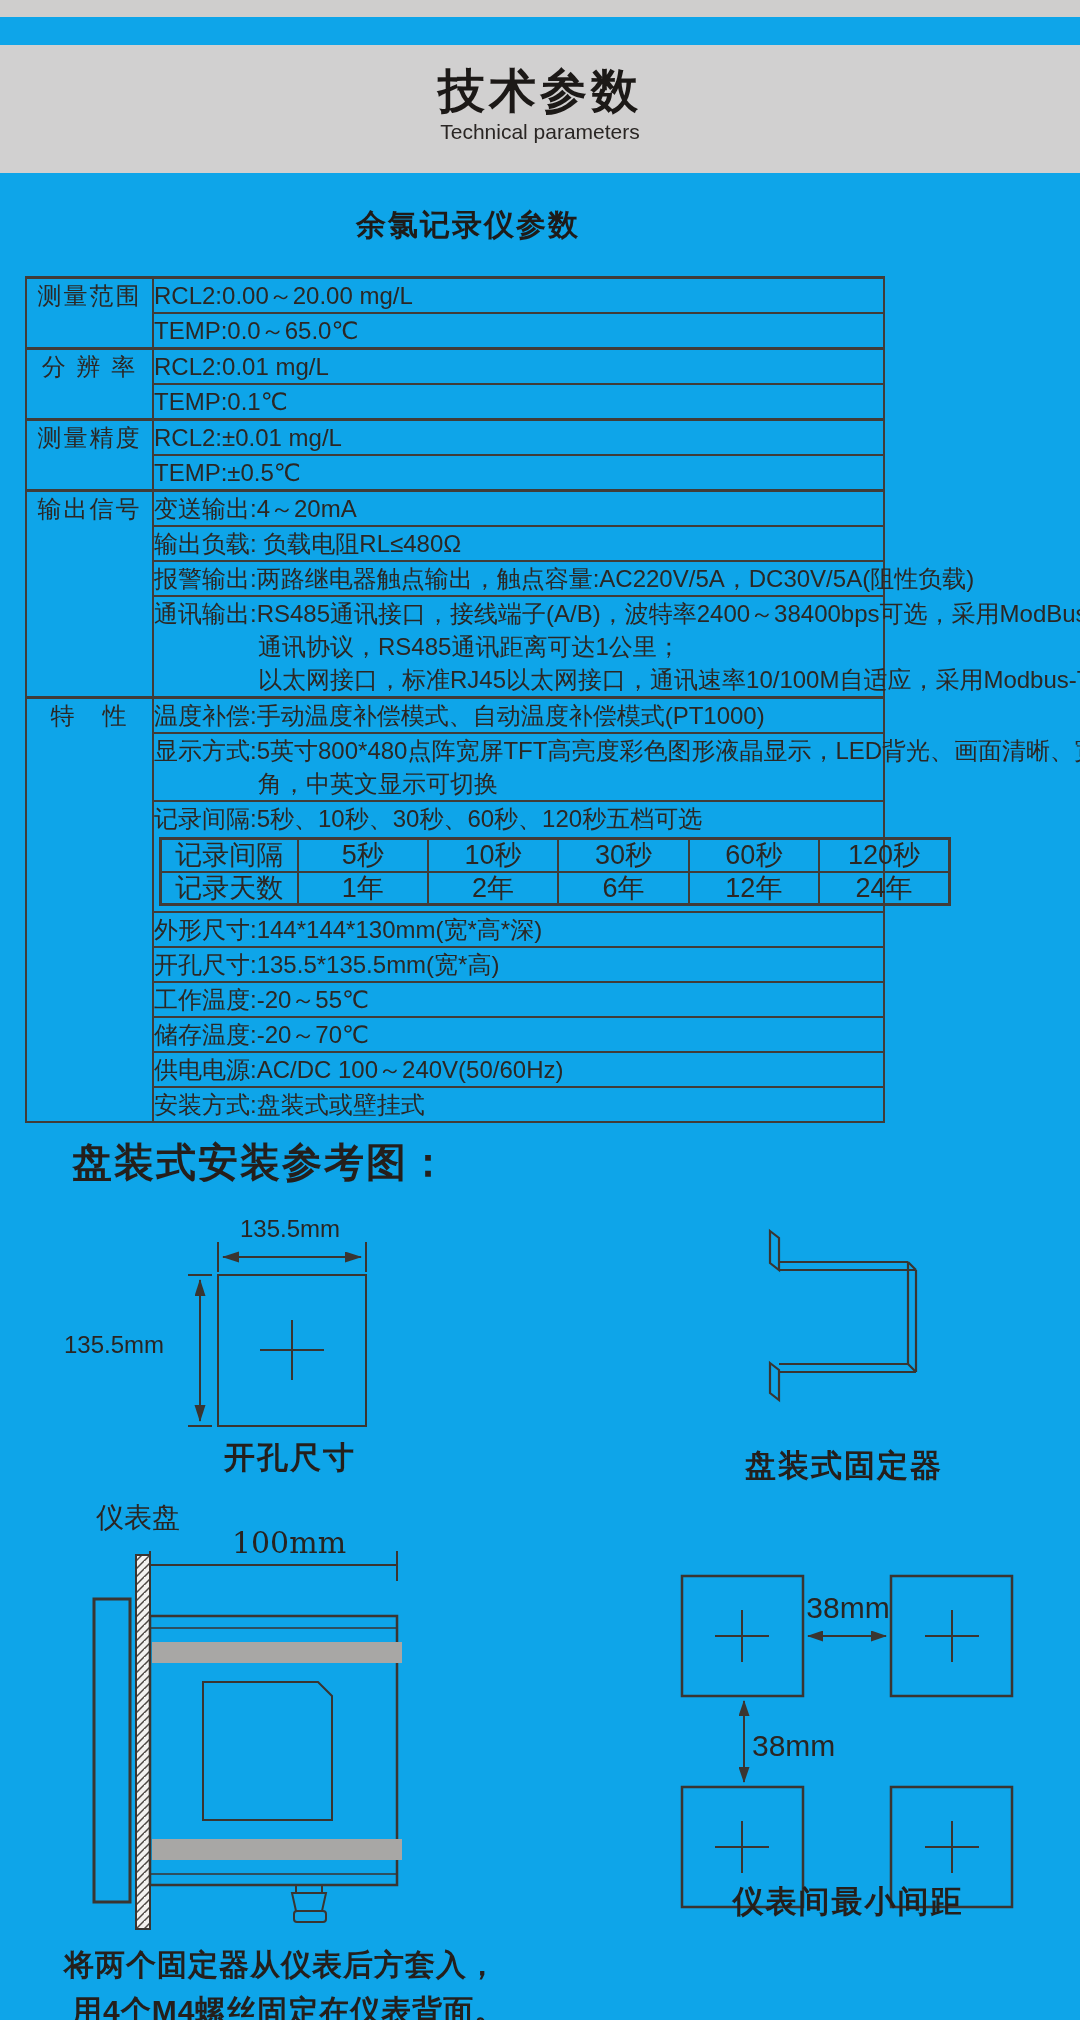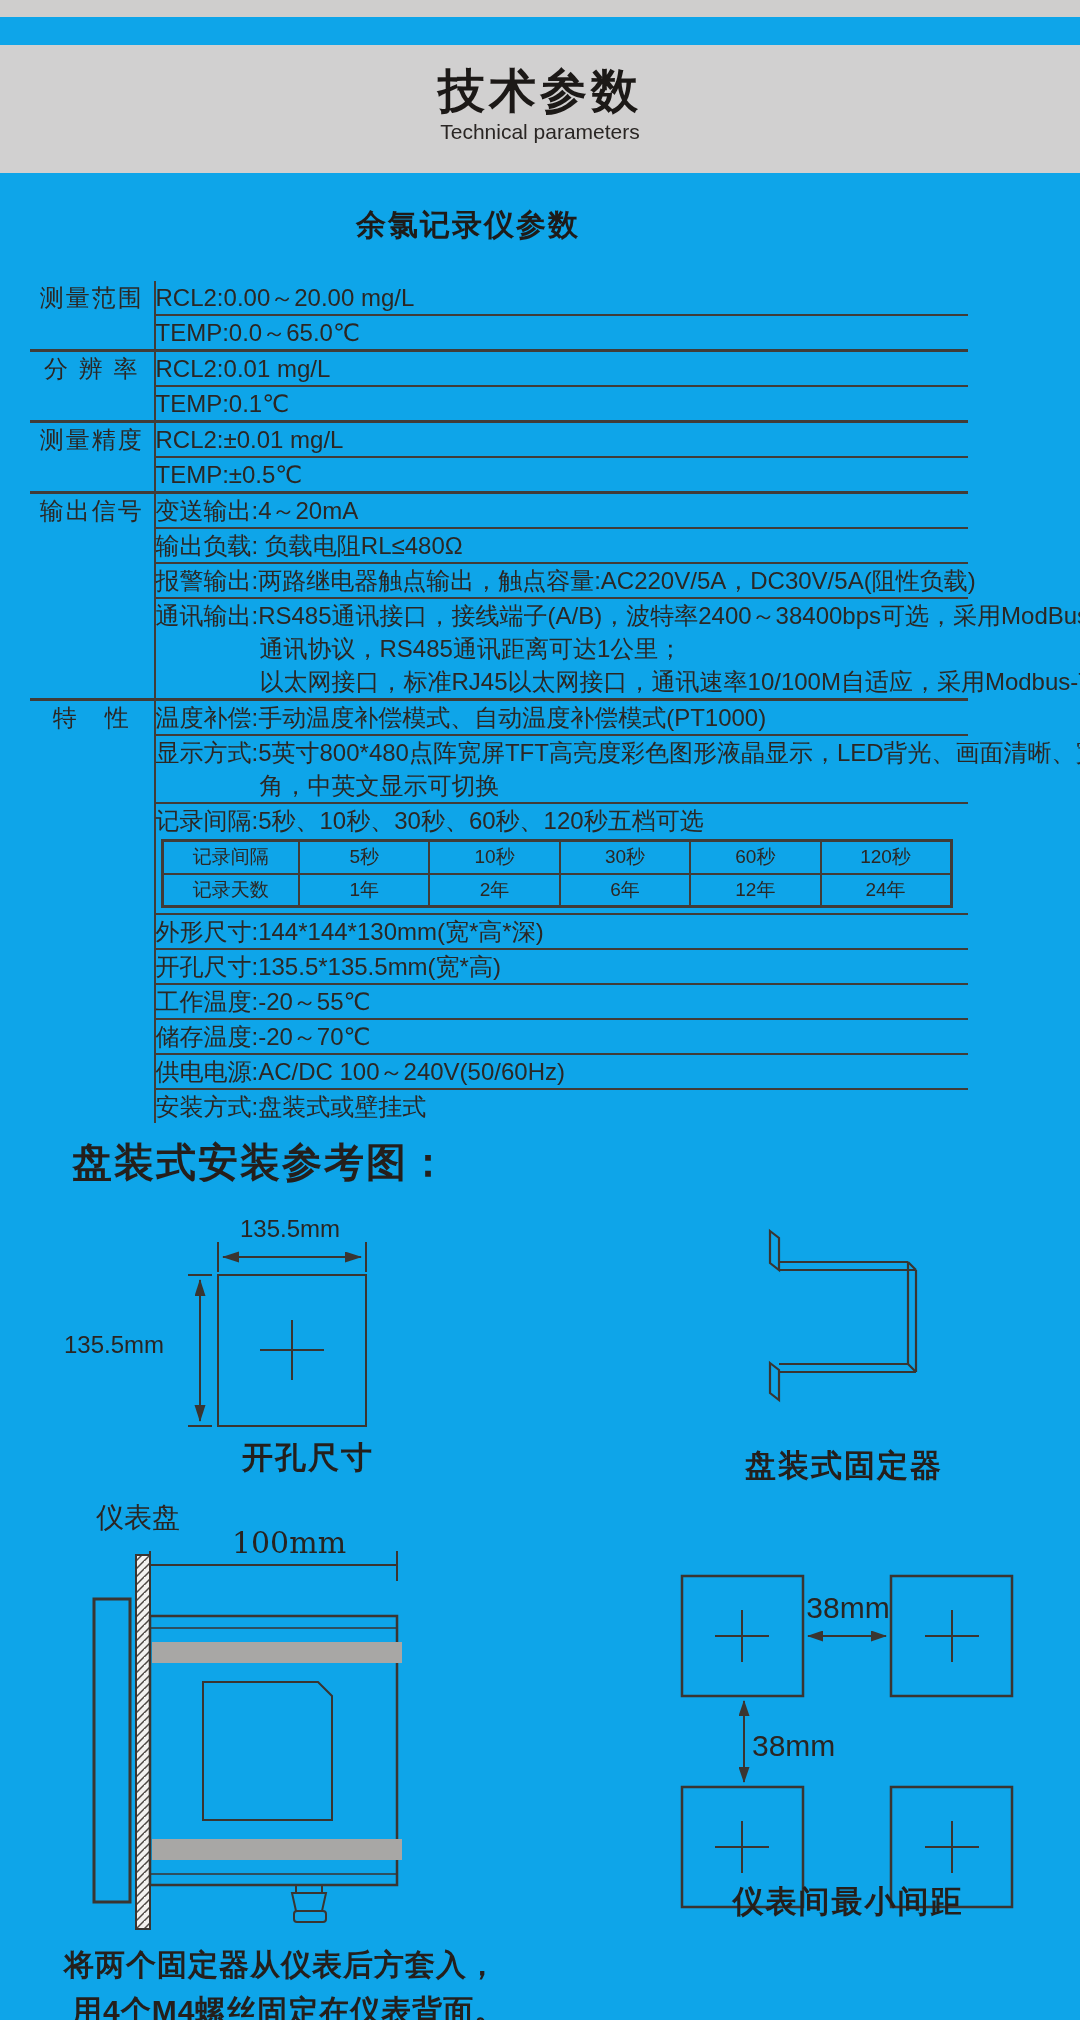--- a/index.html
+++ b/index.html
@@ -6,34 +6,34 @@
   .page{position:relative;width:1080px;height:2020px;margin:17px auto;background:#0ea5e9;
         font-family:"Liberation Sans","DejaVu Sans",sans-serif;color:#282421;overflow:hidden;}
 
   
   .band{position:absolute;left:0;top:28px;width:1080px;height:128px;background:#d1d0d0;text-align:center;}
   .band .t{padding-top:20px;font-size:47px;font-weight:bold;letter-spacing:4px;line-height:1.1;color:#1c1917;}
   .band .s{font-size:21px;margin-top:3px;color:#2a2624;}
   .sect{position:absolute;top:188px;left:0;width:936px;text-align:center;font-size:30px;font-weight:bold;letter-spacing:2px;color:#1e1b19;}
 
   
-  .spec{position:absolute;left:25px;top:259px;width:948px;border-collapse:collapse;table-layout:fixed;
-        border:5px solid #0ea5e9;padding-left:28px;}
+  .spec{position:absolute;left:25px;top:259px;width:860px;border-collapse:collapse;table-layout:fixed;
+        border:2px solid #0ea5e9;padding-left:28px;}
   .spec td{border:2px solid #413c38;font-size:24px;padding:0;vertical-align:top;color:#2b2724;}
   .spec tr{height:33px;}
   .spec tr.auto{height:auto;}
   .spec tr.grp td{border-top:3px solid #413c38;}
   .lbl{text-align:center;line-height:33px;letter-spacing:2px;}
   .val{padding:0 8px 0 13px;}
   .ln{line-height:33px;white-space:nowrap;}
   .ind{padding-left:104px;}
 
   
   .rec{border-collapse:collapse;border:3px solid #413c38;width:792px;margin:2px 0 5px 5px;table-layout:fixed;}
-  .rec td{border:2px solid #413c38;font-size:19px;text-align:center;height:26px;line-height:26px;padding:0;vertical-align:middle;}
+  .rec td{border:2px solid #413c38;font-size:27px;text-align:center;height:26px;line-height:26px;padding:0;vertical-align:middle;}
 
   
   .install-h{position:absolute;left:72px;top:1118px;font-size:40px;font-weight:bold;letter-spacing:2px;color:#241f1c;}
   .abs{position:absolute;}
   .dim{font-size:24px;color:#2a2522;}
   .dimb{font-size:30px;font-weight:normal;color:#2a2522;}
   .serif{font-family:"DejaVu Serif","Liberation Serif",serif;font-size:30px;}
   .cap{font-size:31px;font-weight:bold;letter-spacing:2px;color:#241f1c;text-align:center;}
   .note{font-size:30px;font-weight:bold;letter-spacing:1px;color:#241f1c;}
   .lab{font-size:28px;color:#2a2522;}
@@ -192,21 +192,21 @@
             <div class="ln">安装方式:盘装式或壁挂式</div>
           </td>
       </tr>
     </tbody>
   </table>
 
   <div class="install-h">盘装式安装参考图：</div>
 
   <div class="abs dim ctr" style="left:210px;top:1198px;width:160px;">135.5mm</div>
   <div class="abs dim" style="left:64px;top:1314px;">135.5mm</div>
-  <div class="abs cap" style="left:234px;top:1420px;width:148px;">开孔尺寸</div>
+  <div class="abs cap" style="left:216px;top:1420px;width:148px;">开孔尺寸</div>
 
   <svg class="abs" style="left:178px;top:1212px;" width="205" height="205" viewBox="0 0 205 205">
     <defs>
       <marker id="ah1" markerWidth="17" markerHeight="12" refX="16" refY="5.5" orient="auto-start-reverse" markerUnits="userSpaceOnUse">
         <path d="M0,0 L17,5.5 L0,11 Z" fill="#3a3531"></path>
       </marker>
     </defs>
     <g stroke="#3a3531" stroke-width="2" fill="none">
       <line x1="40" y1="13" x2="40" y2="43"></line>
       <line x1="188" y1="13" x2="188" y2="43"></line>

